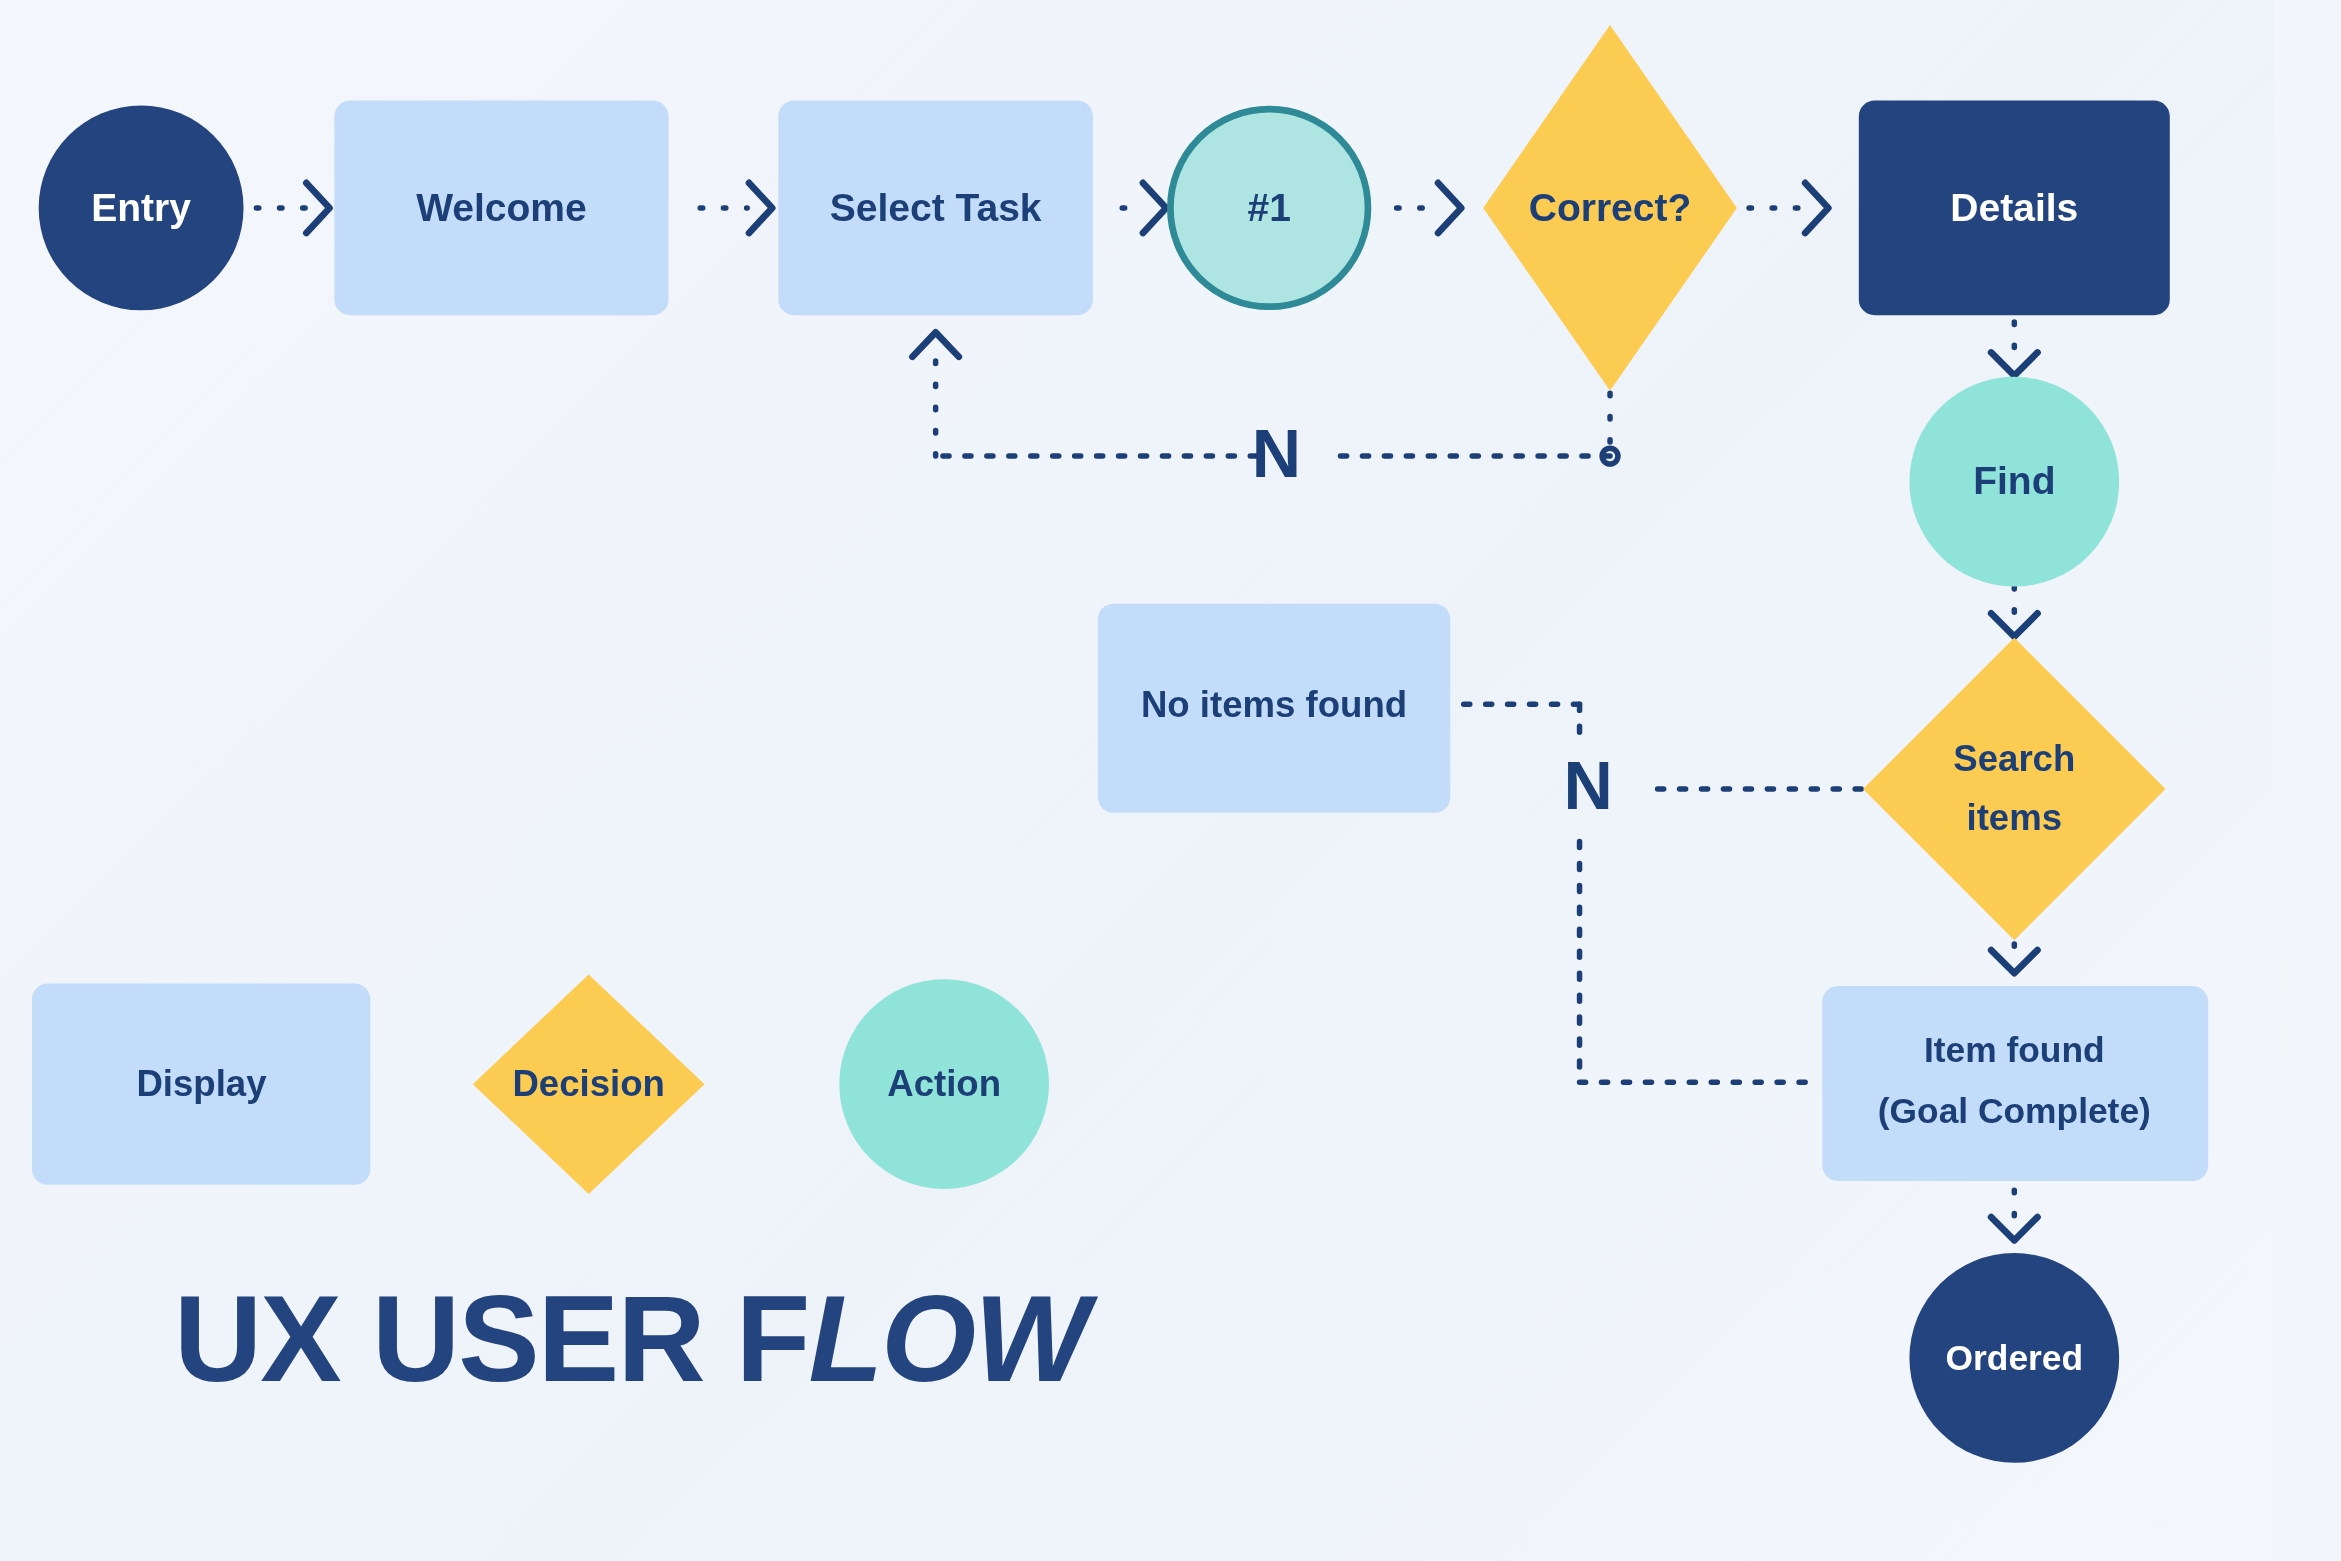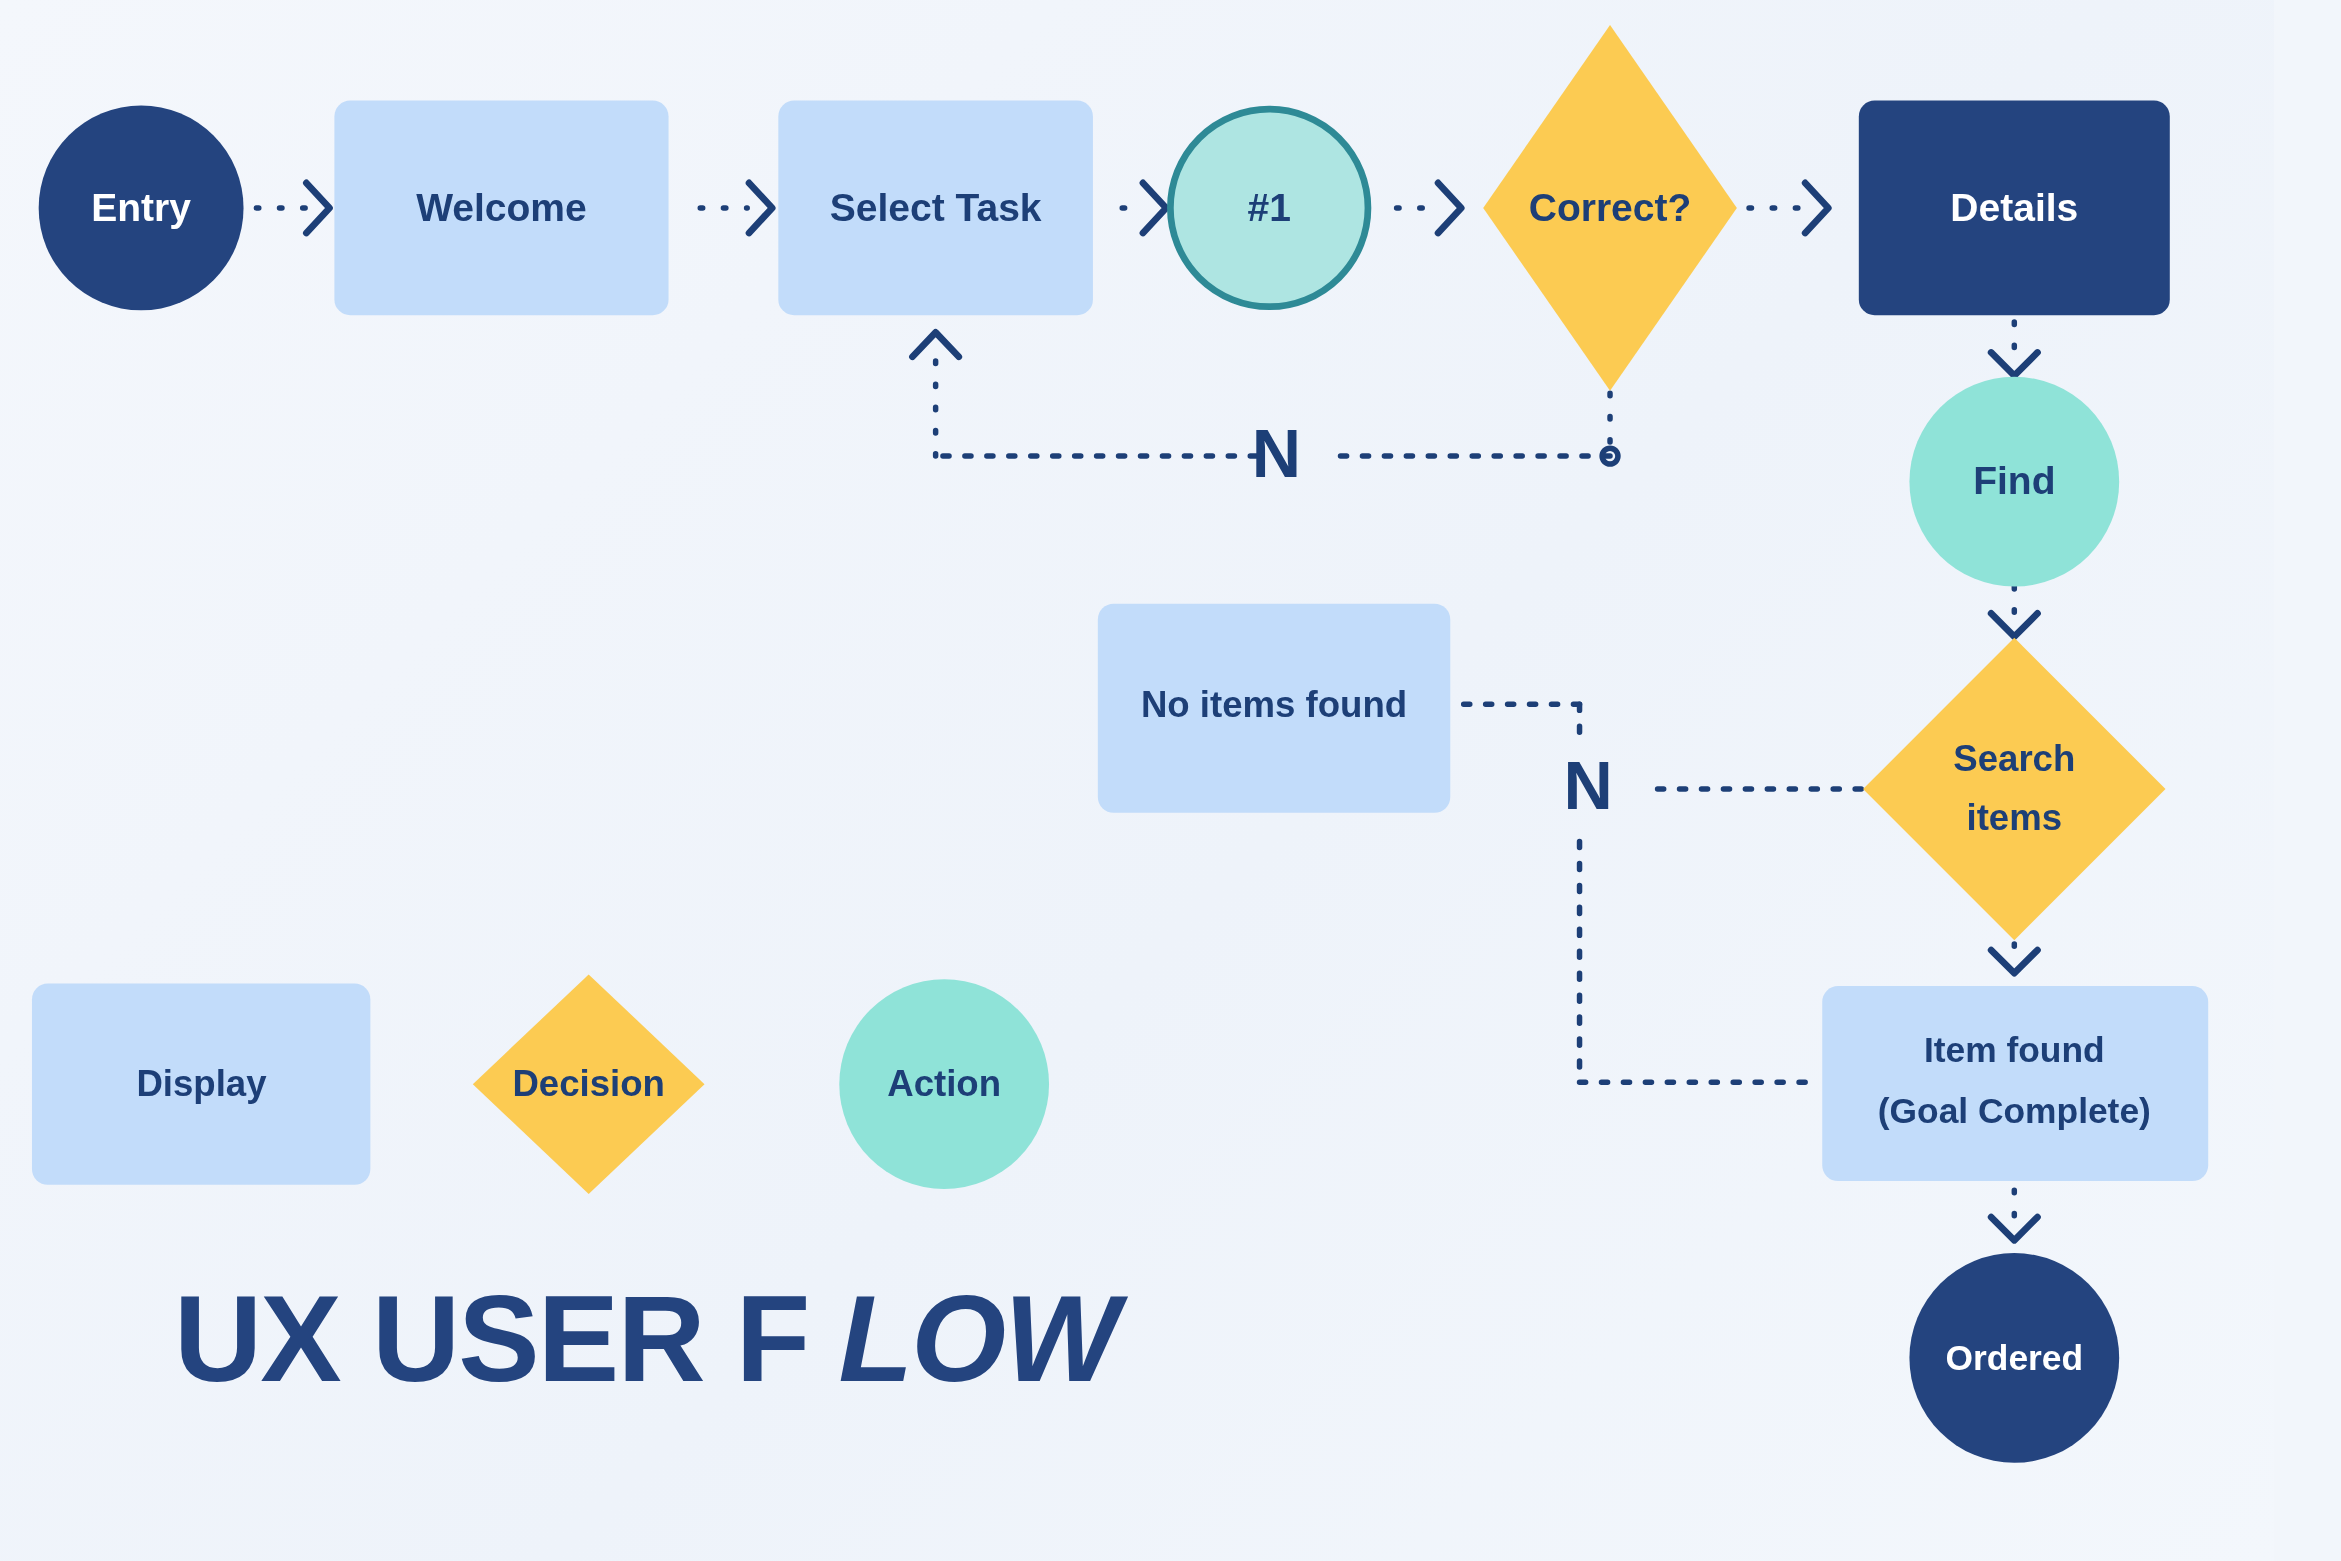--- a/index.html
+++ b/index.html
@@ -81,21 +81,20 @@
     white-space: nowrap;
     font-family: "Liberation Sans", sans-serif;
     font-weight: bold;
     font-size: 122px;
     letter-spacing: -1.8px;
     color: #24447f;
     line-height: 1;
   }
   .title-ital {
     font-style: italic;
-    margin-left: 30px;
   }
 </style>
 </head>
 <body>
 
 <div id="canvas">
 
   <svg id="flow" viewBox="0 0 3840 2560">
 
     <g>

